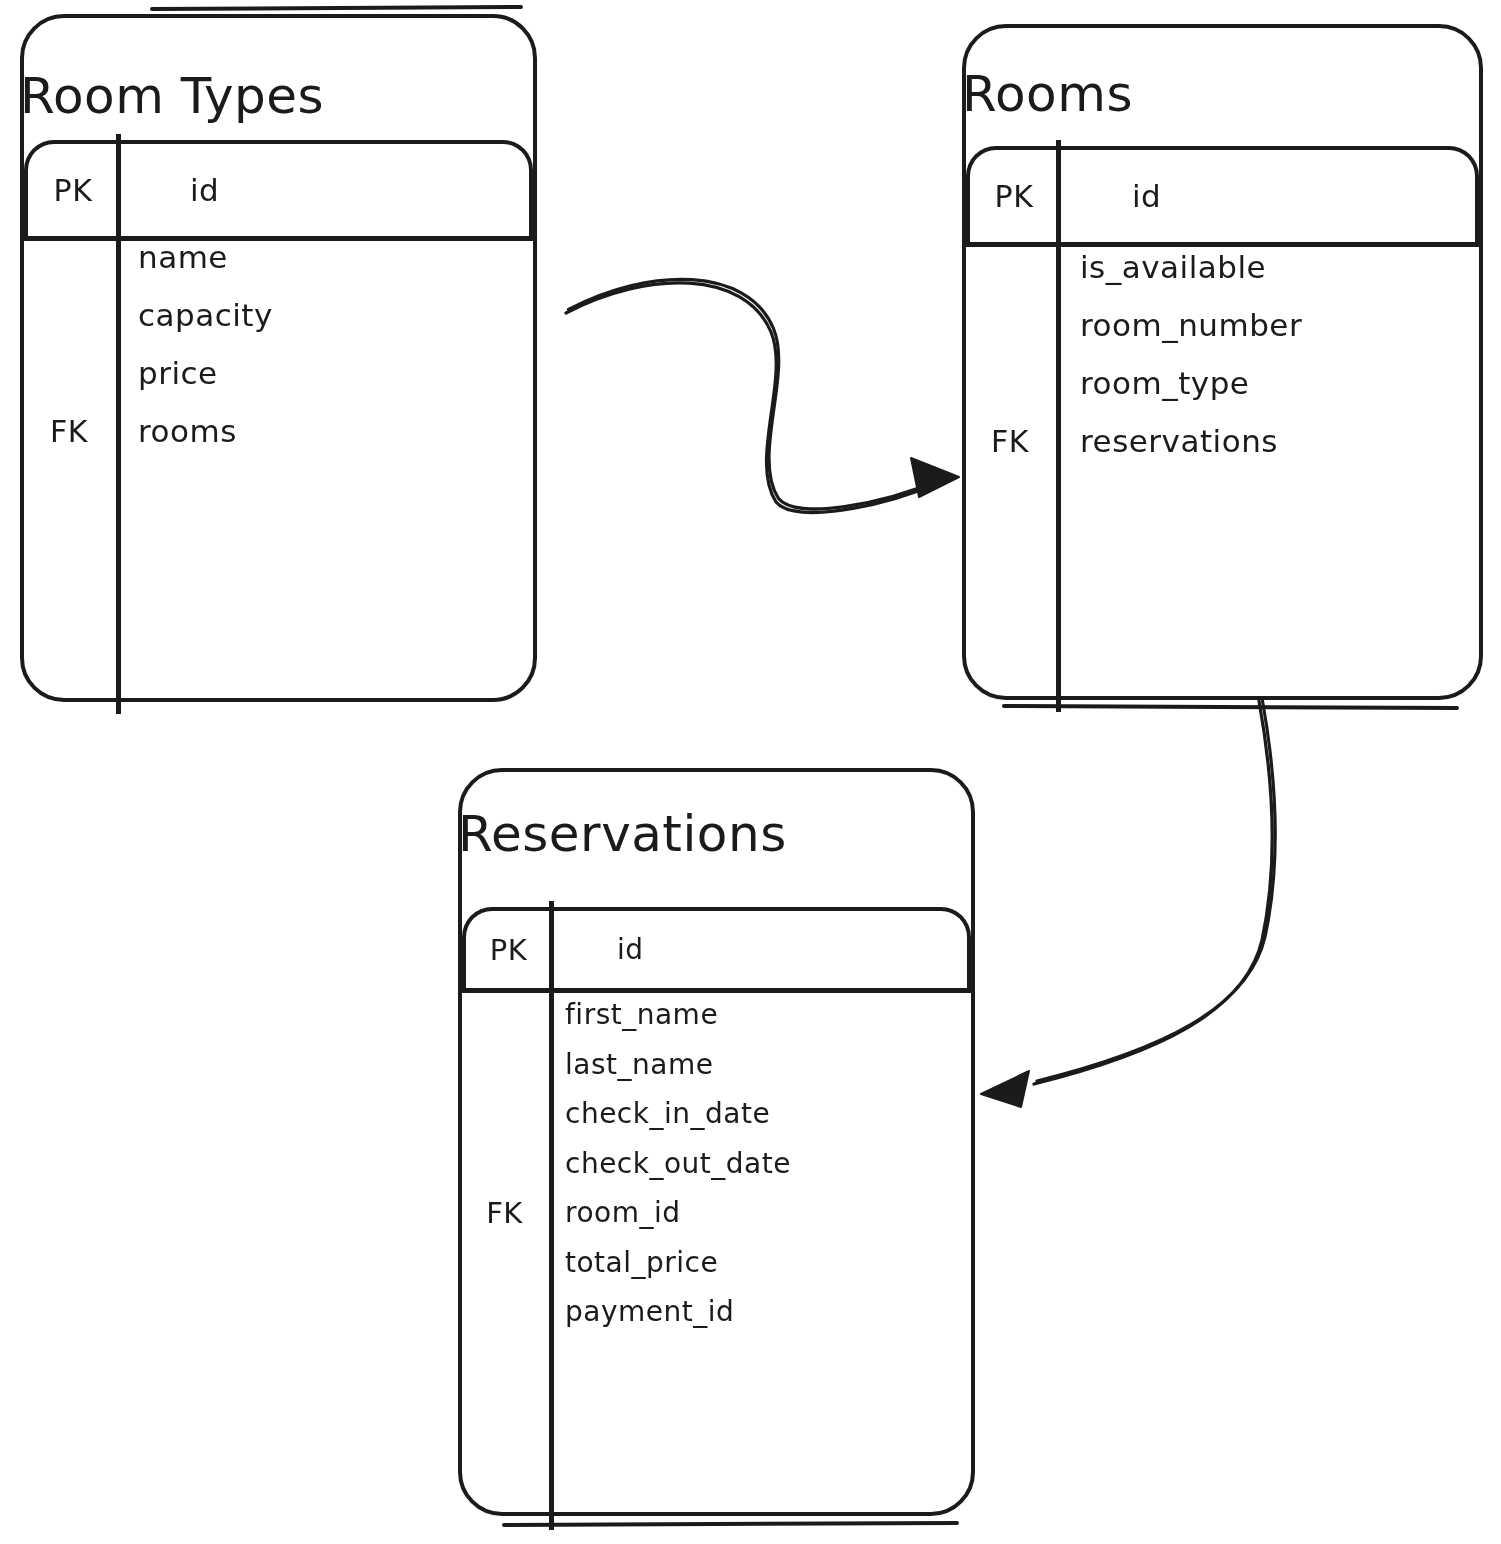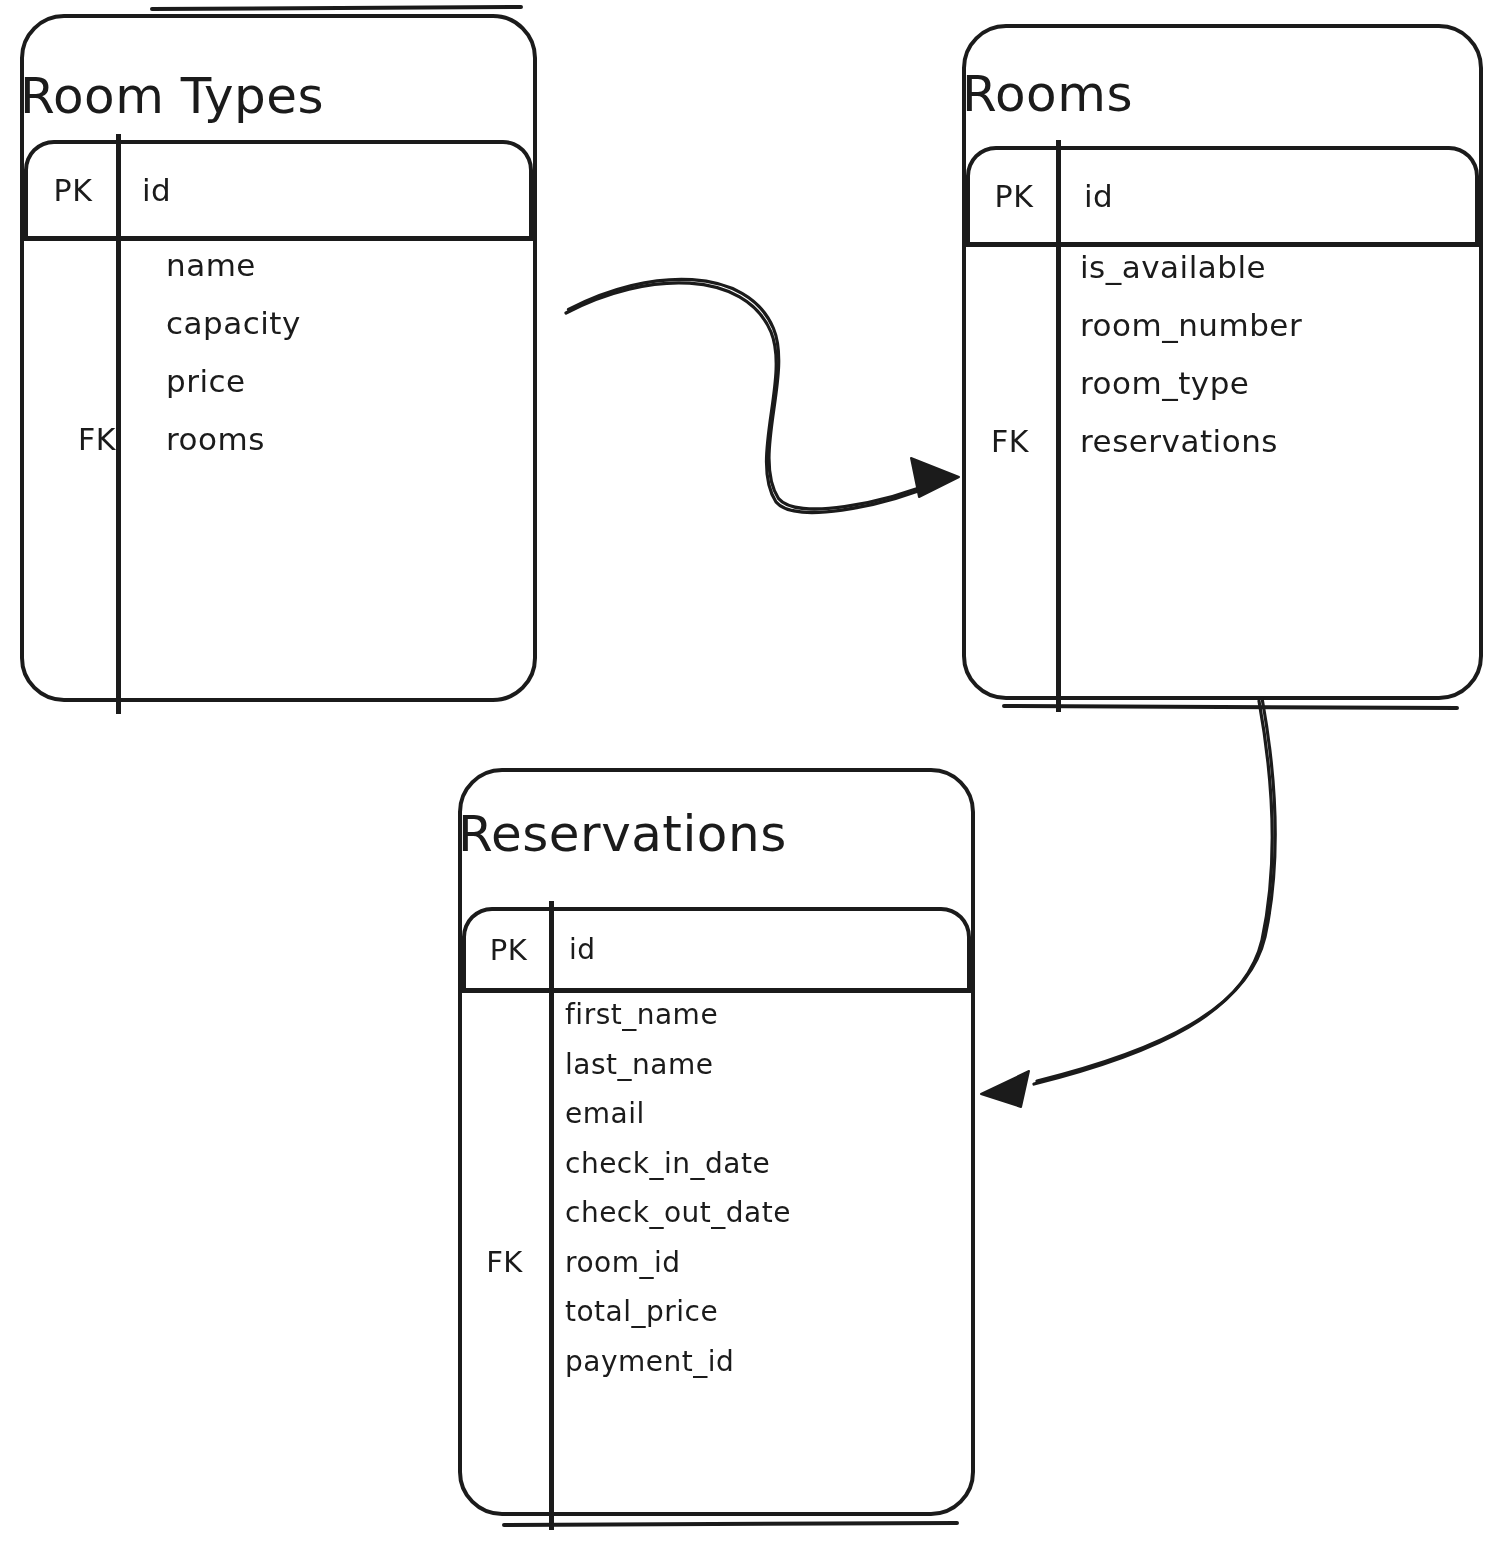--- a/index.html
+++ b/index.html
@@ -15,34 +15,34 @@
     border:4.5px solid var(--ink); border-radius:44px;
   }
   .accent { position:absolute; height:4px; background:var(--ink); border-radius:3px; }
   .title {
     position:absolute; left:0; right:0; text-align:left;
     font-size:50px; line-height:52px; white-space:nowrap;
   }
   .header {
     position:absolute; left:4px; right:4px; display:flex; align-items:center;
     border:4.5px solid var(--ink); border-bottom-width:5.5px;
-    border-radius:30px 30px 0 0; background:transparent;
+    border-radius:30px 30px 0 0; background:transparent;gap:48px;
   }
   .vline { position:absolute; width:4.5px; background:var(--ink); }
   .rows { position:absolute; left:4px; right:4px; }
   .row { display:flex; align-items:center; height:var(--rh); }
   .key { width:calc(var(--dx) - 8px); text-align:center; flex:none; }
   .field { white-space:nowrap; }
 
   
   .t0 { left:20px; top:14px; width:517px; height:688px; --dx:98px; --rh:58px; }
   .t0 .title { top:56px; }
   .t0 .header { top:126px; height:92px; }
   .t0 .vline { left:96px; top:120px; bottom:-12px; }
-  .t0 .rows { top:222px;padding-left:28px; }
+  .t0 .rows { top:214px; }
   .t0 .key { font-size:30px; }
   .t0 .field { padding-left:24px; font-size:31px; }
   .t0 .accent { top:-8px; left:130px; right:14px; transform:rotate(-.3deg); }
 
   
   .t1 { left:962px; top:24px; width:521px; height:676px; --dx:96px; --rh:58px; }
   .t1 .title { top:44px; }
   .t1 .header { top:122px; height:92px; }
   .t1 .vline { left:94px; top:116px; bottom:-12px; }
   .t1 .rows { top:214px; }
@@ -140,24 +140,20 @@
       <div class="row">
         <span class="key"></span>
         <span class="field">first_name</span>
       </div>
       <div class="row">
         <span class="key"></span>
         <span class="field">last_name</span>
       </div>
       <div class="row">
         <span class="key"></span>
-        <span class="field">email</span>
-      </div>
-      <div class="row">
-        <span class="key"></span>
         <span class="field">check_in_date</span>
       </div>
       <div class="row">
         <span class="key"></span>
         <span class="field">check_out_date</span>
       </div>
       <div class="row">
         <span class="key">FK</span>
         <span class="field">room_id</span>
       </div>

